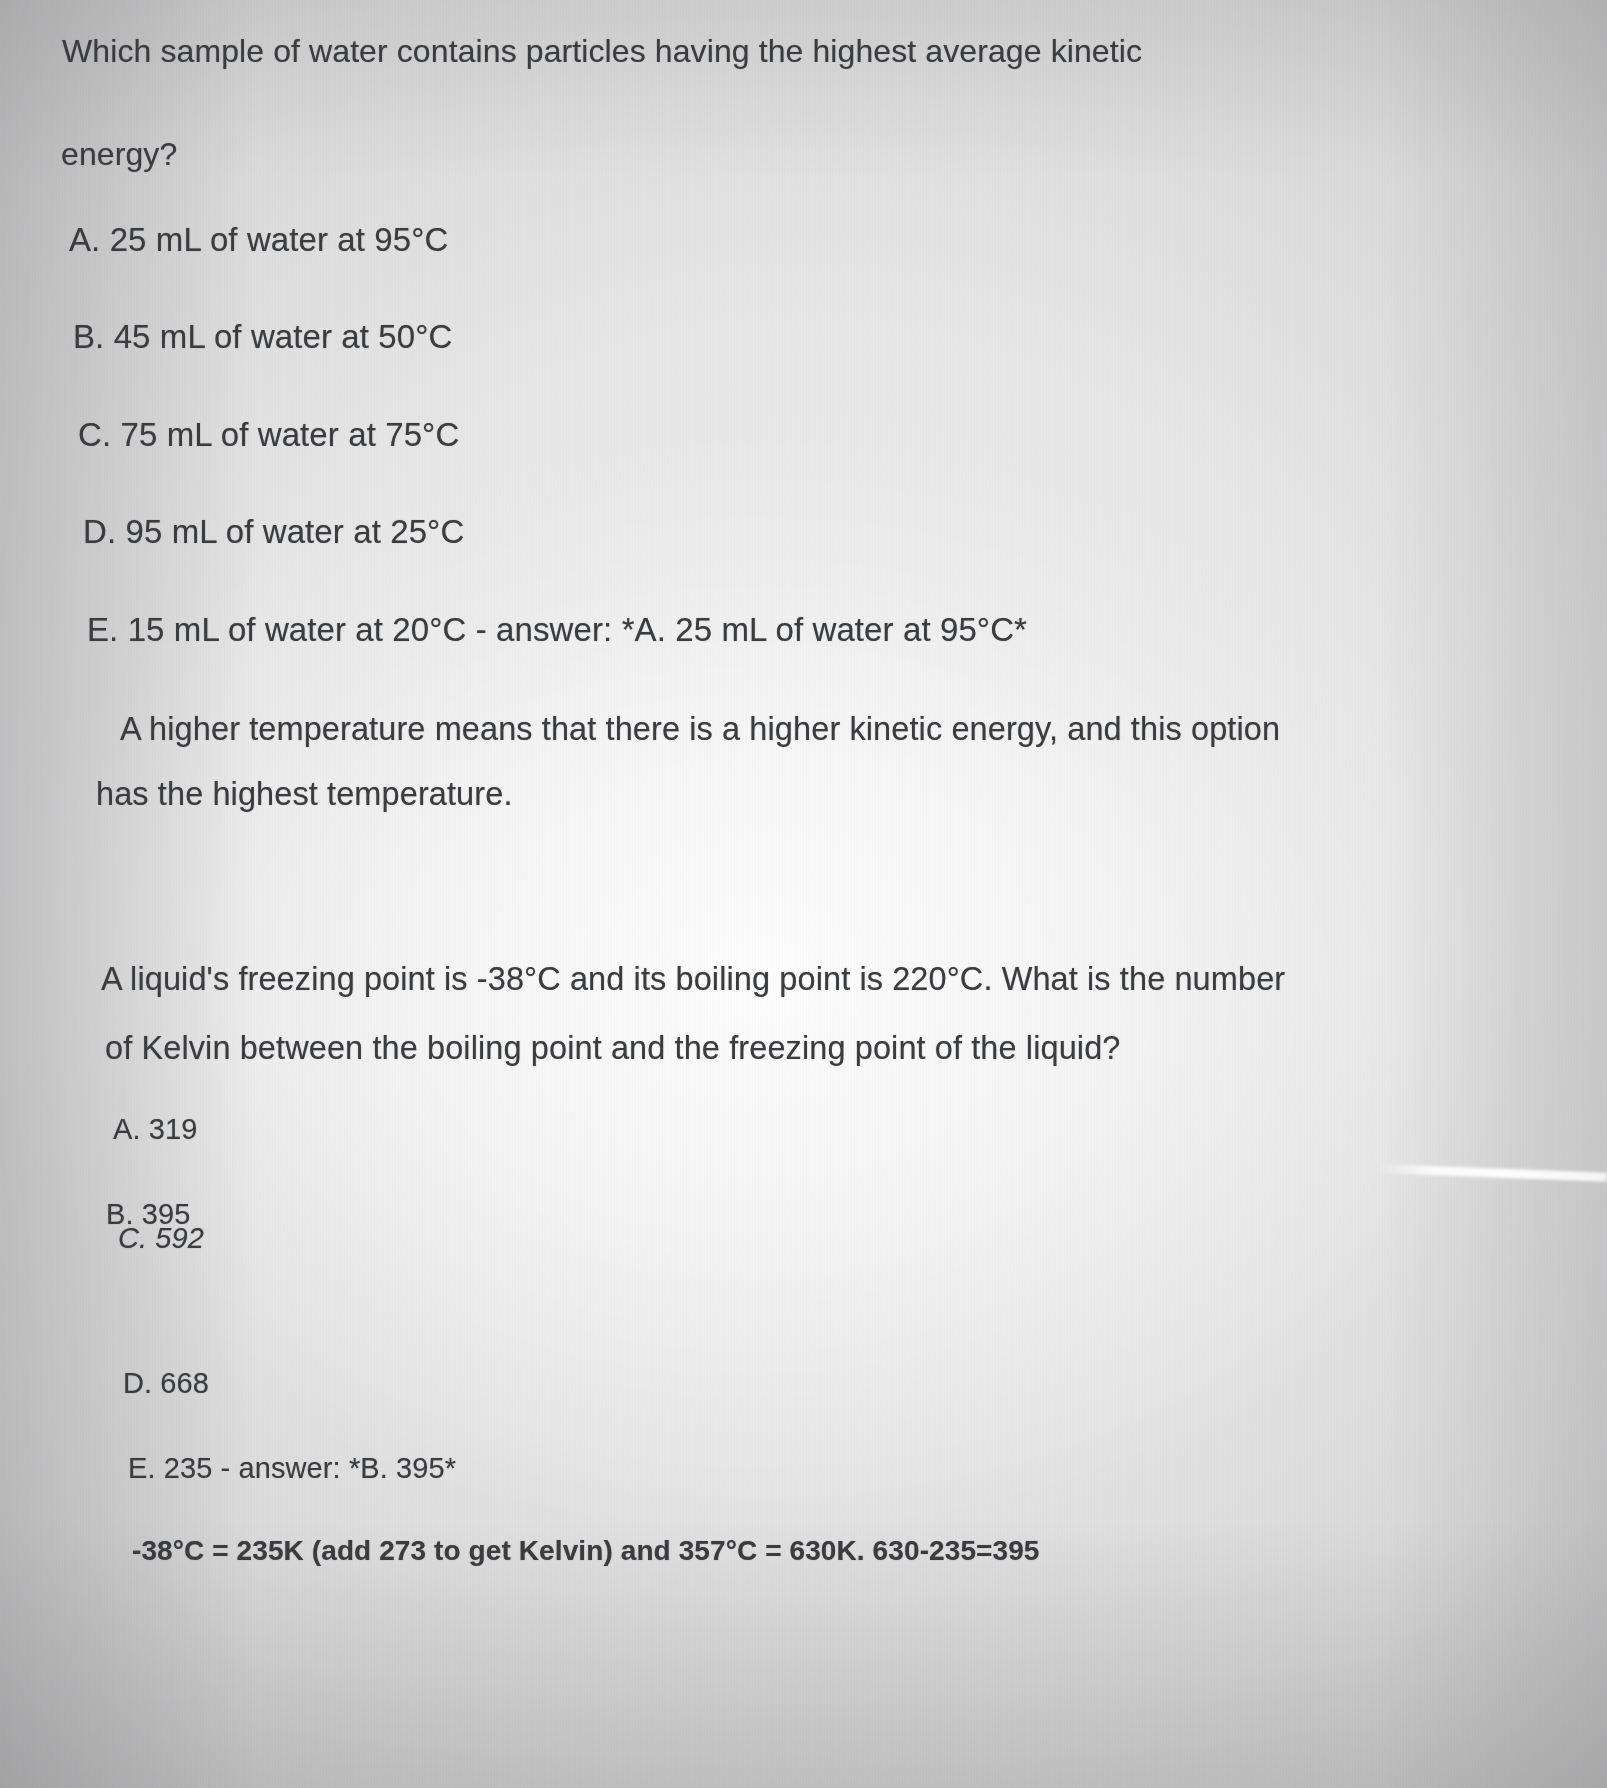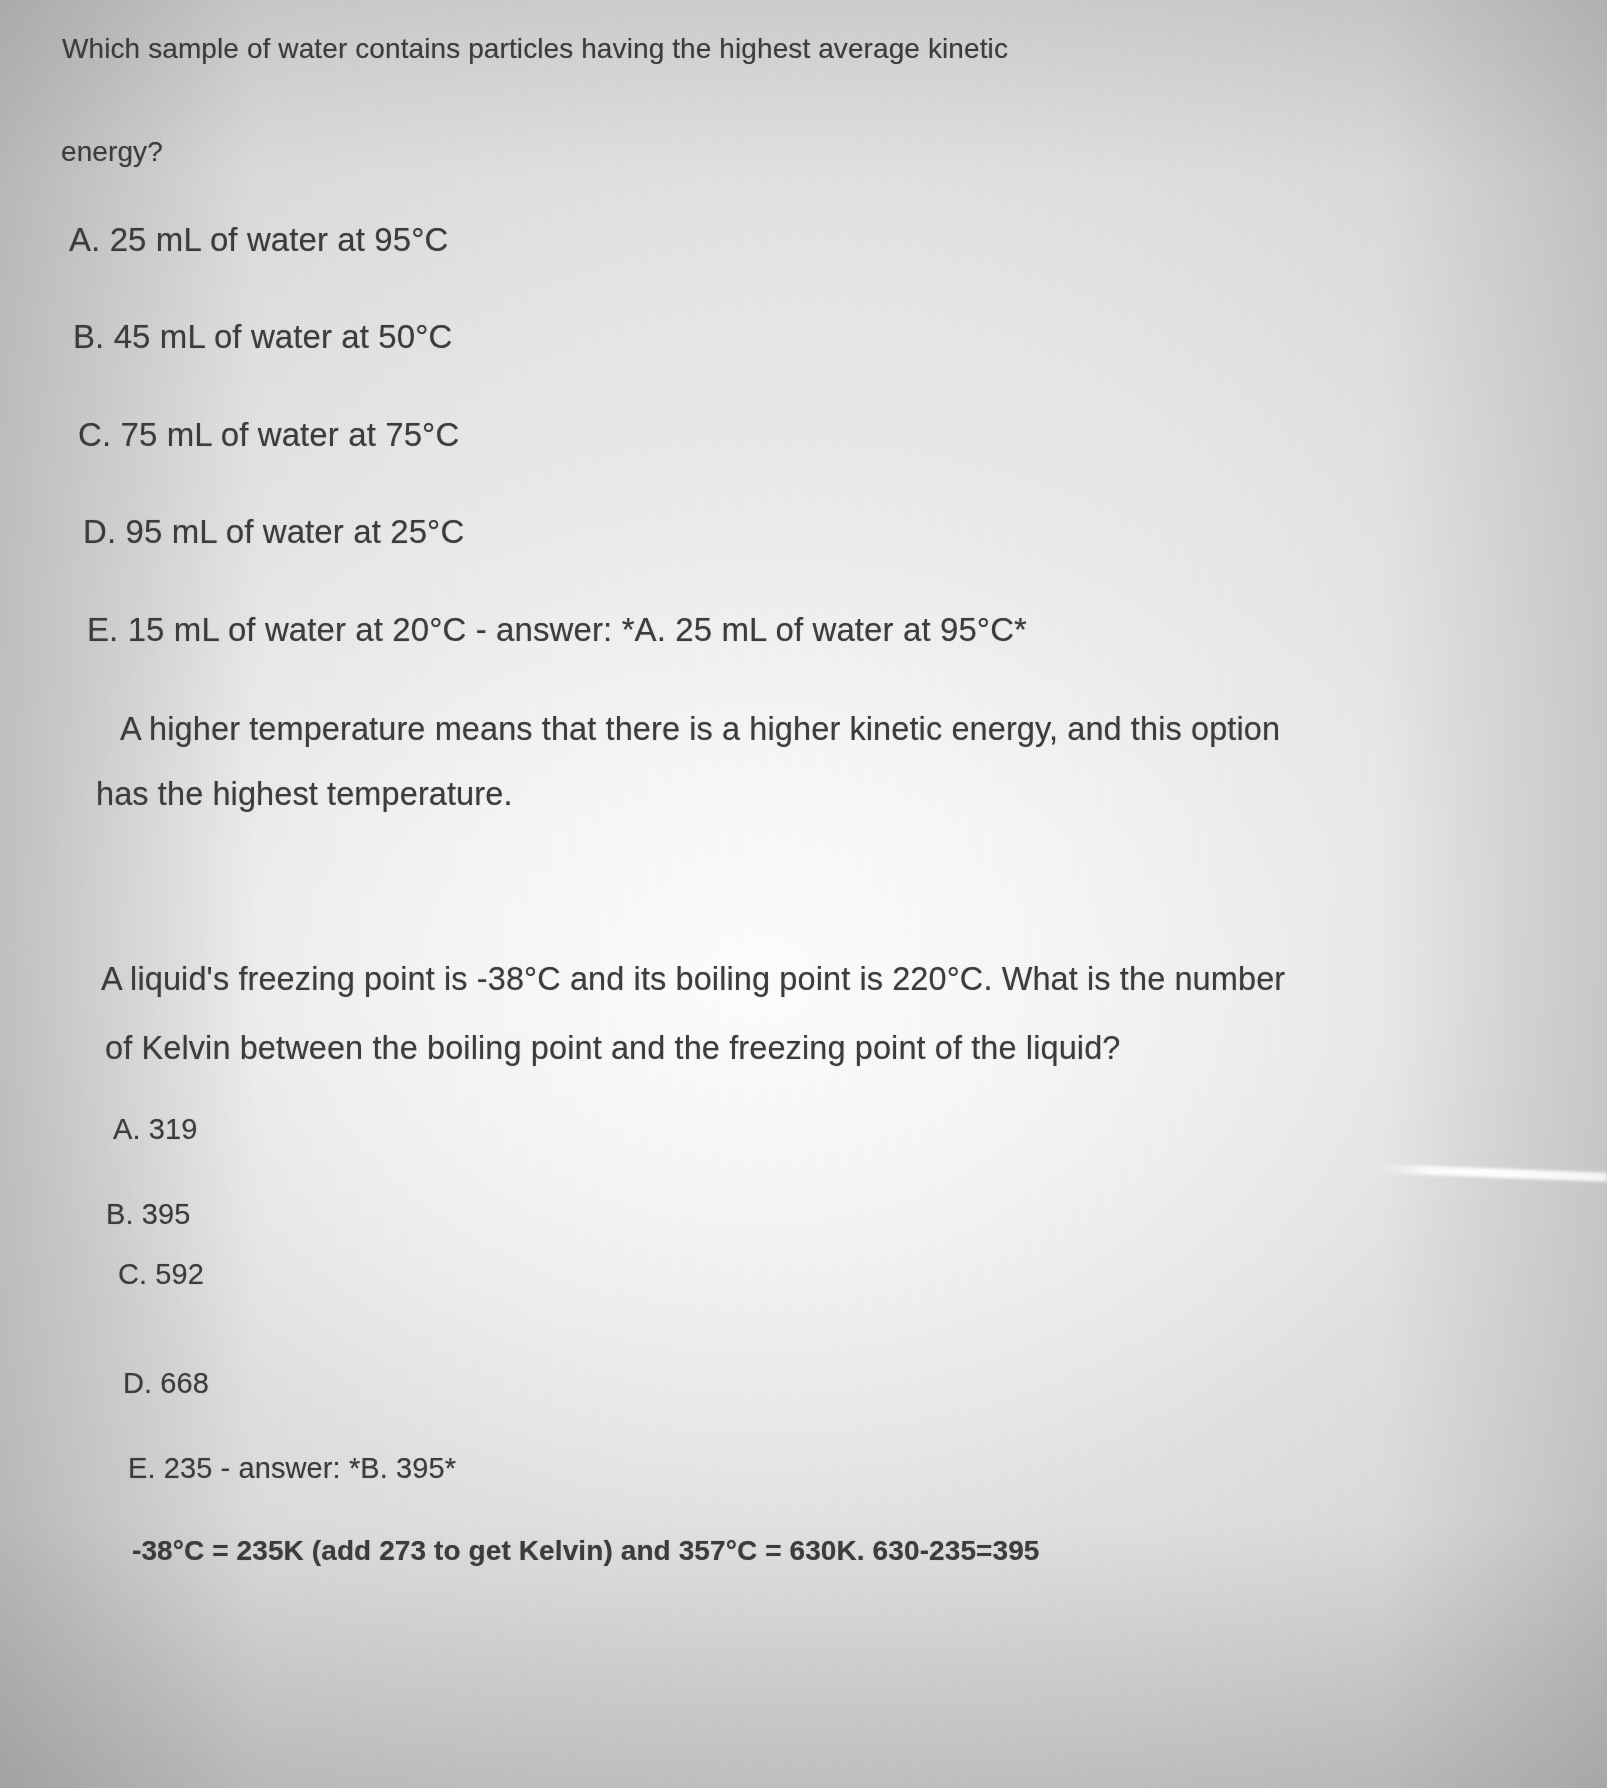--- a/index.html
+++ b/index.html
@@ -84,21 +84,21 @@
   .line {
     position: absolute;
     white-space: nowrap;
     color: #3b3c3e;
     font-weight: 400;
     letter-spacing: 0.1px;
     text-shadow: 0 0 1.1px rgba(90,92,96,0.55);
   }
 
   
-  .q-text   { font-size: 28px; }
+  .q-text   { font-size: 32px; }
   .opt-text { font-size: 33px; }
   .expl     { font-size: 32.5px; }
   .small    { font-size: 29px; }
   .tiny     { font-size: 28px; font-weight: bold; }
 </style>
 </head>
 <body>
 
 <div id="screen">
 
@@ -123,21 +123,21 @@
     <div class="line expl" style="left:96px;  top:776px;">has the highest temperature.</div>
 
     <div class="line expl" style="left:101px; top:961px;">A liquid's freezing point is -38°C and its boiling point is 220°C. What is the number</div>
 
     <div class="line expl" style="left:105px; top:1030px;">of Kelvin between the boiling point and the freezing point of the liquid?</div>
 
     <div class="line small" style="left:113px; top:1113px;">A. 319</div>
 
     <div class="line small" style="left:106px; top:1198px;text-align:center;">B. 395</div>
 
-    <div class="line small" style="left:118px; top:1258px;">C. 592</div>
+    <div class="line small" style="left:118px; top:1222px;font-style:italic;">C. 592</div>
 
     <div class="line small" style="left:123px; top:1367px;">D. 668</div>
 
     <div class="line small" style="left:128px; top:1452px;">E. 235 - answer: *B. 395*</div>
 
     <div class="line tiny" style="left:132px; top:1535px;">-38°C = 235K (add 273 to get Kelvin) and 357°C = 630K. 630-235=395</div>
 
   </div>
 
   <div id="scanlines"></div>

